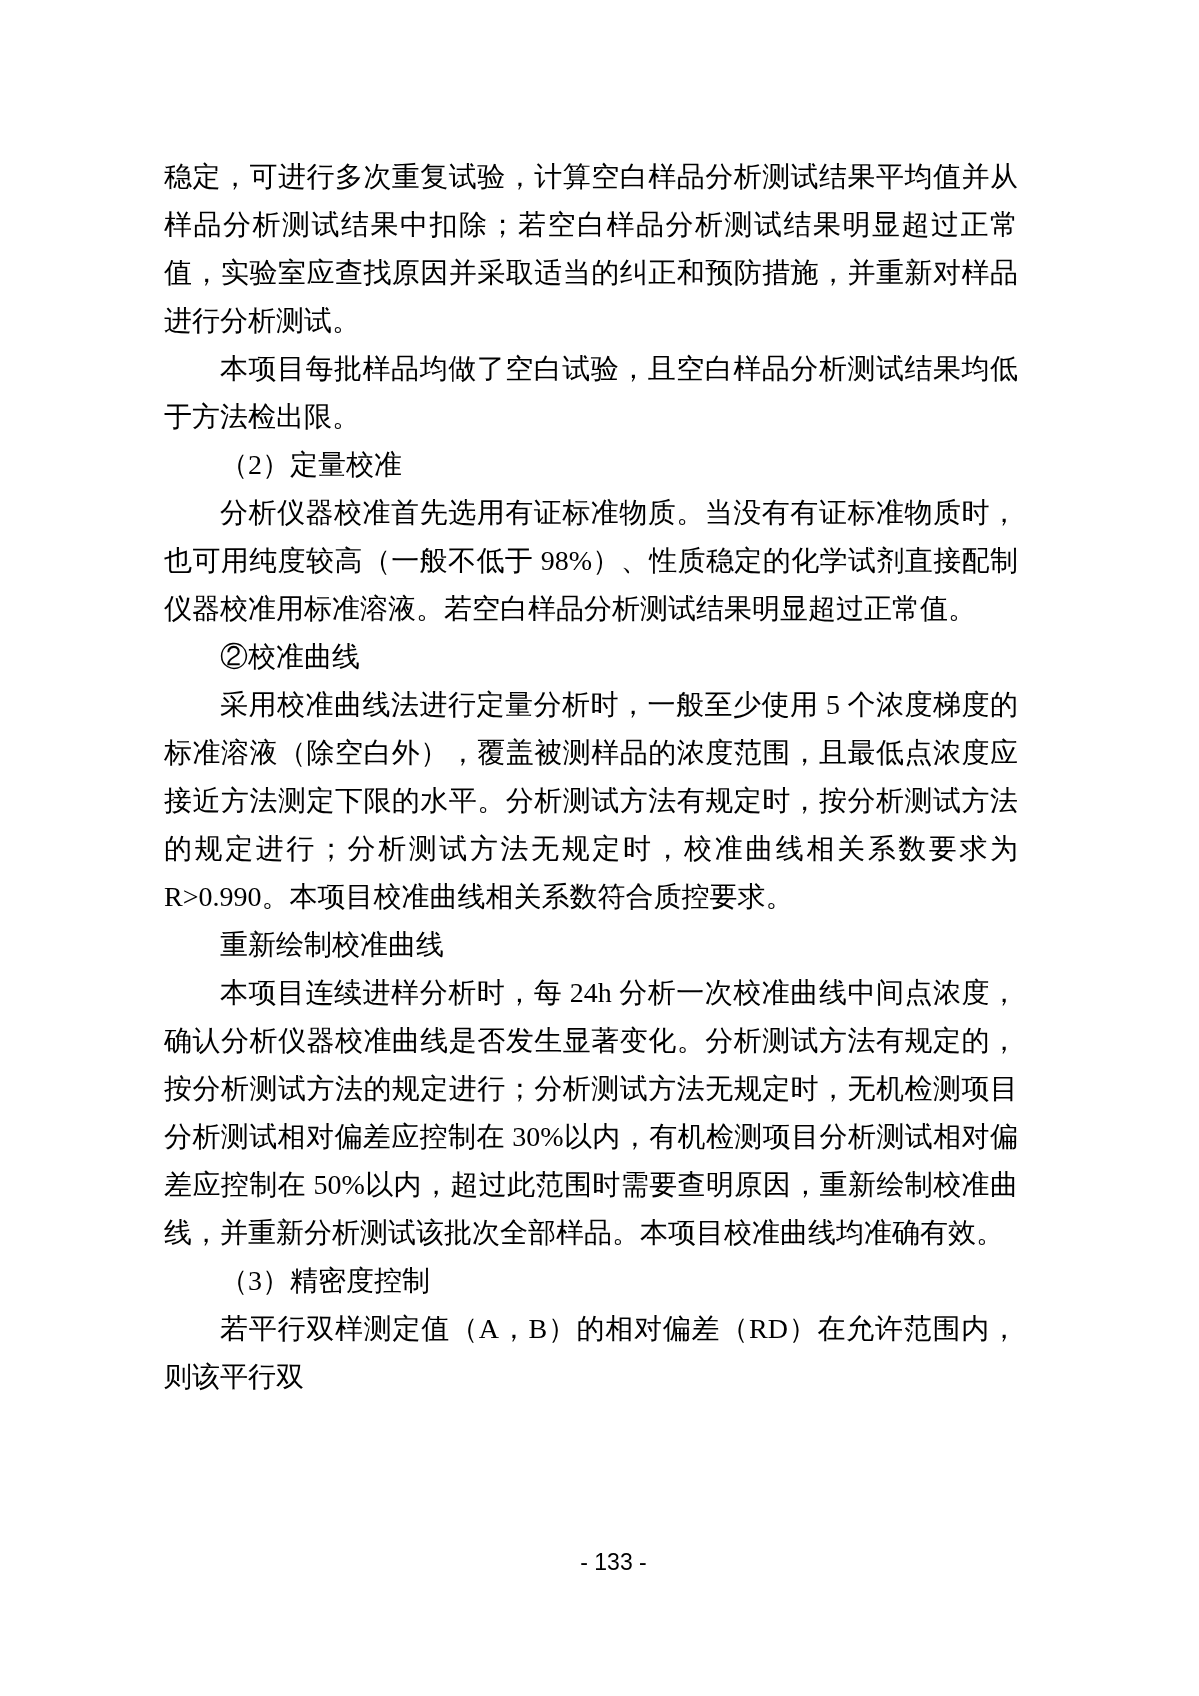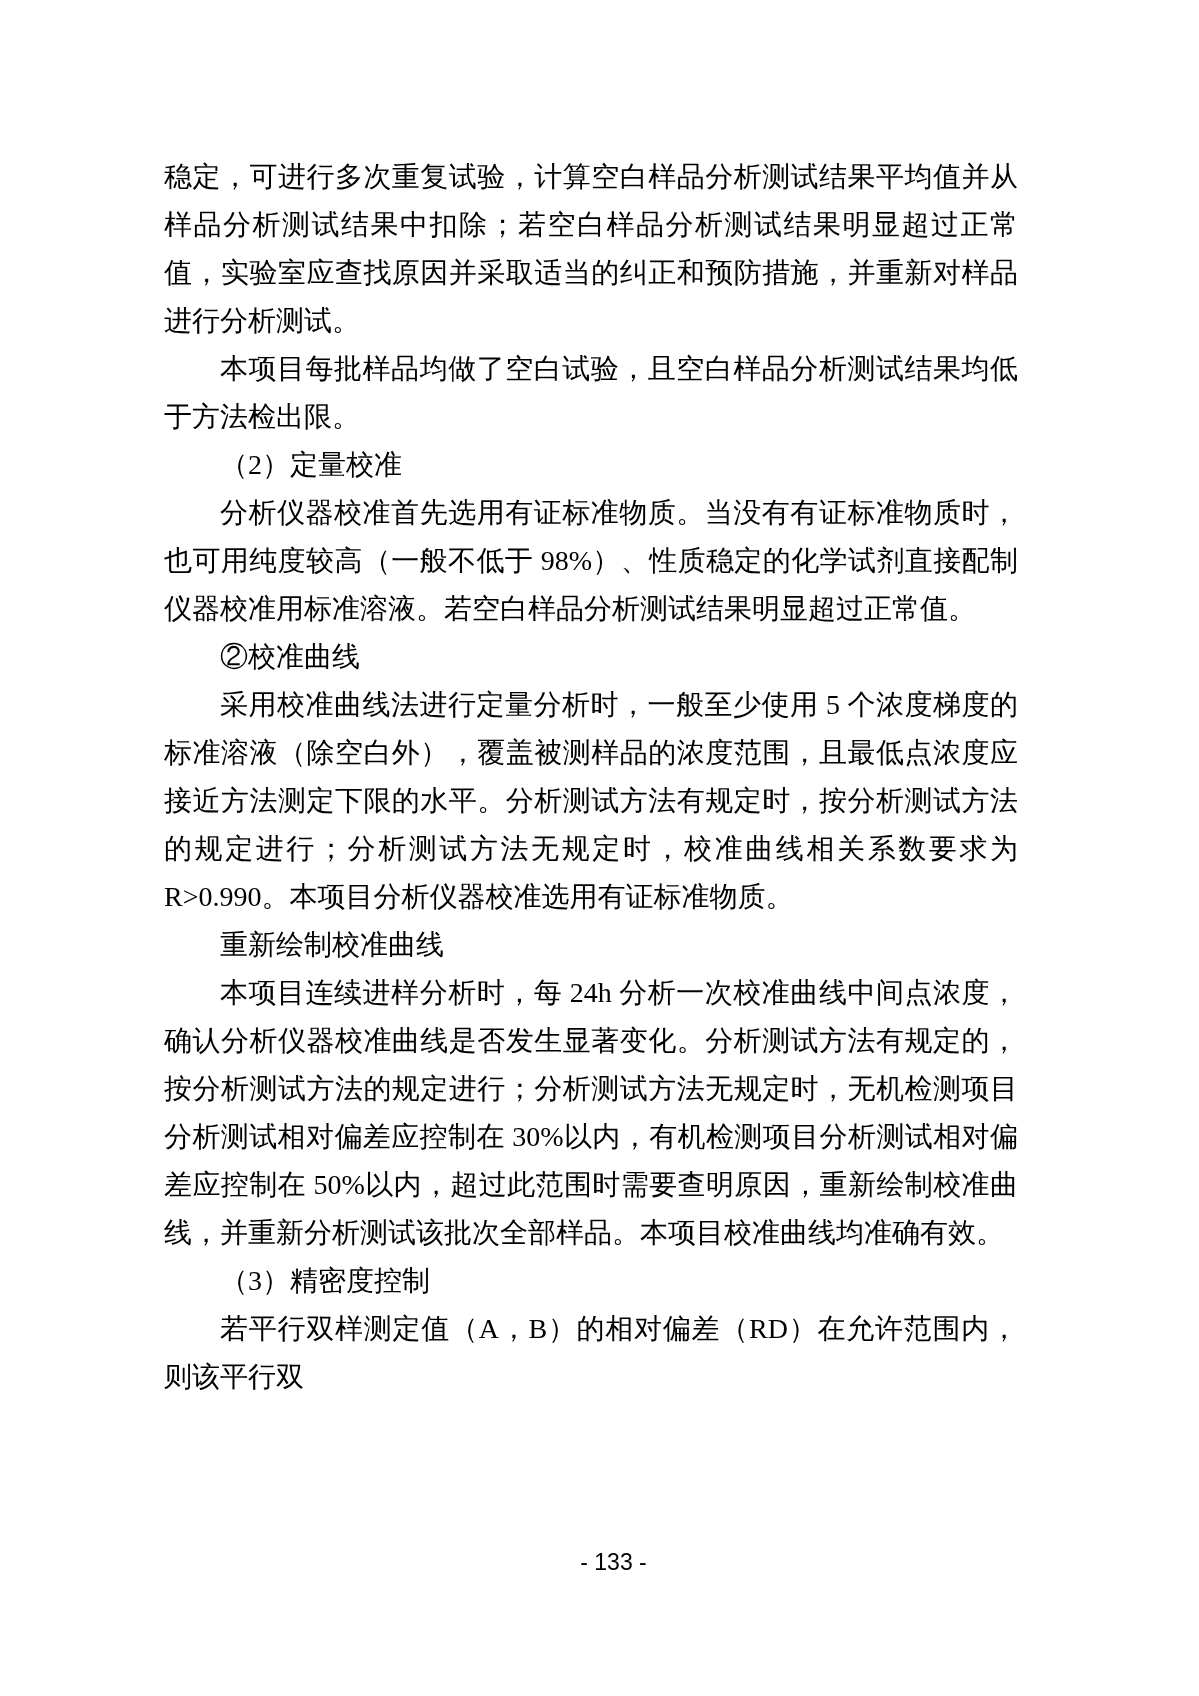--- a/index.html
+++ b/index.html
@@ -48,20 +48,20 @@
 </head>
 <body>
 
 <div class="page">
   <div class="content" id="doc-content">
       <p class="para"><span class="seg">稳定，可进行多次重复试验，计算空白样品分析测试结果平均值并从样品分析测试结果中扣除；若空白样品分析测试结果明显超过正常值，实验室应查找原因并采取适当的纠正和预防措施，并重新对样品进行分析测试。</span></p>
       <p class="para indent"><span class="seg bold">本项目每批样品均做了空白试验，且空白样品分析测试结果均低于方法检出限。</span></p>
       <p class="para indent"><span class="seg">（2）定量校准</span></p>
       <p class="para indent"><span class="seg">分析仪器校准首先选用有证标准物质。当没有有证标准物质时，也可用纯度较高（一般不低于 98%）、性质稳定的化学试剂直接配制仪器校准用标准溶液。</span><span class="seg bold">若空白样品分析测试结果明显超过正常值。</span></p>
       <p class="para indent"><span class="seg">②校准曲线</span></p>
-      <p class="para indent"><span class="seg">采用校准曲线法进行定量分析时，一般至少使用 5 个浓度梯度的标准溶液（除空白外），覆盖被测样品的浓度范围，且最低点浓度应接近方法测定下限的水平。分析测试方法有规定时，按分析测试方法的规定进行；分析测试方法无规定时，校准曲线相关系数要求为 R&gt;0.990。</span><span class="seg bold">本项目分析仪器校准选用有证标准物质。</span></p>
+      <p class="para indent"><span class="seg">采用校准曲线法进行定量分析时，一般至少使用 5 个浓度梯度的标准溶液（除空白外），覆盖被测样品的浓度范围，且最低点浓度应接近方法测定下限的水平。分析测试方法有规定时，按分析测试方法的规定进行；分析测试方法无规定时，校准曲线相关系数要求为 R&gt;0.990。</span><span class="seg bold">本项目校准曲线相关系数符合质控要求。</span></p>
       <p class="para indent"><span class="seg">重新绘制校准曲线</span></p>
       <p class="para indent"><span class="seg">本项目连续进样分析时，每 24h 分析一次校准曲线中间点浓度，确认分析仪器校准曲线是否发生显著变化。分析测试方法有规定的，按分析测试方法的规定进行；分析测试方法无规定时，无机检测项目分析测试相对偏差应控制在 30%以内，有机检测项目分析测试相对偏差应控制在 50%以内，超过此范围时需要查明原因，重新绘制校准曲线，并重新分析测试该批次全部样品。</span><span class="seg bold">本项目校准曲线均准确有效。</span></p>
       <p class="para indent"><span class="seg">（3）精密度控制</span></p>
       <p class="para indent"><span class="seg">若平行双样测定值（A，B）的相对偏差（RD）在允许范围内，则该平行双</span></p>
     </div>
   <div class="footer">- 133 -</div>
 </div>
 
 </body></html>

